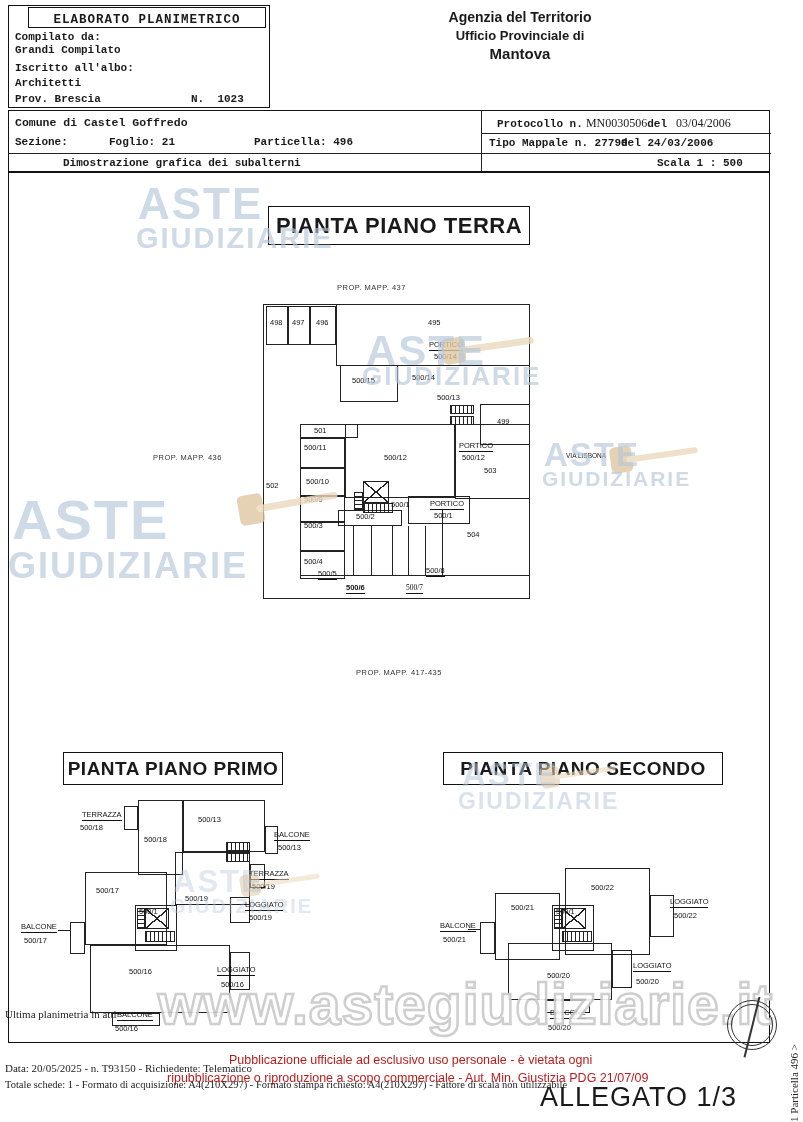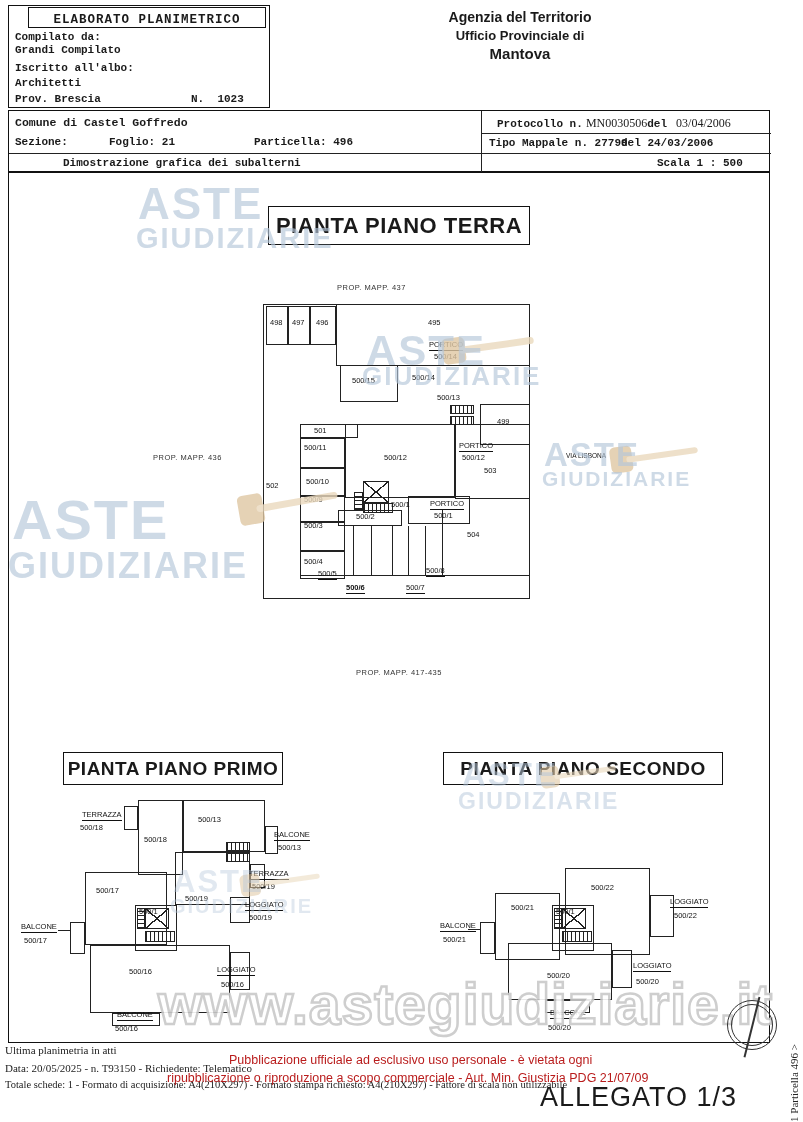--- a/index.html
+++ b/index.html
@@ -163,21 +163,21 @@
     <div class="lbl" style="left:304px;top:495px;">500/9</div>
     <div class="lbl" style="left:391px;top:500px;">500/1</div>
     <div class="lbl" style="left:356px;top:512px;">500/2</div>
     <div class="lbl ul" style="left:430px;top:499px;">PORTICO</div>
     <div class="lbl" style="left:434px;top:511px;">500/1</div>
     <div class="lbl" style="left:304px;top:521px;">500/3</div>
     <div class="lbl" style="left:467px;top:530px;">504</div>
     <div class="lbl" style="left:304px;top:549px;margin-top:8px;">500/4</div>
     <div class="lbl ul" style="left:318px;top:569px;">500/5</div>
     <div class="lbl ul" style="left:346px;top:583px;font-weight:bold;">500/6</div>
-    <div class="lbl ul" style="left:406px;top:583px;">500/7</div>
+    <div class="lbl ul" style="left:406px;top:583px;font-family:Liberation Serif, serif;">500/7</div>
     <div class="lbl ul" style="left:426px;top:566px;">500/8</div>
   </div>
 
   <div class="plan">
     <div class="room" style="left:183px;top:800px;width:82px;height:52px;"></div>
     <div class="room" style="left:138px;top:800px;width:45px;height:75px;"></div>
     <div class="room" style="left:124px;top:806px;width:14px;height:24px;"></div>
     <div class="room" style="left:265px;top:826px;width:13px;height:28px;"></div>
     <div class="hatch-h" style="left:226px;top:842px;width:24px;height:9px;"></div>
     <div class="hatch-h" style="left:226px;top:853px;width:24px;height:9px;"></div>
@@ -284,21 +284,21 @@
   <div class="wm" style="left:458px;top:790px;font-size:23px;opacity:.5;">GIUDIZIARIE</div>
 
   <div class="wm-url" style="left:158px;top:976px;font-size:57px;">www.astegiudiziarie.it</div>
 
   <div class="abs" style="left:726px;top:998px;width:54px;height:58px;z-index:6;">
     <div class="compass-circle" style="left:1px;top:2px;width:50px;height:50px;"></div>
     <div class="compass-circle" style="left:5px;top:6px;width:42px;height:42px;border-width:1px;"></div>
     <div class="needle" style="left:25px;top:-2px;width:1.5px;height:62px;transform:rotate(14deg);"></div>
   </div>
 
-  <div class="foot-serif" style="left:5px;top:1044px;">Ultima planimetria in atti</div>
+  <div class="foot-serif" style="left:5px;top:1008px;">Ultima planimetria in atti</div>
   <div class="foot-serif" style="left:5px;top:1062px;">Data: 20/05/2025 - n. T93150 - Richiedente: Telematico</div>
   <div class="foot-serif" style="left:5px;top:1079px;font-size:10.5px;">Totale schede: 1 - Formato di acquisizione: A4(210X297)  - Formato stampa richiesto: A4(210X297)  - Fattore di scala non utilizzabile</div>
   <div class="pub" style="left:229px;top:1053px;">Pubblicazione ufficiale ad esclusivo uso personale - è vietata ogni</div>
   <div class="pub" style="left:167px;top:1071px;">ripubblicazione o riproduzione a scopo commerciale - Aut. Min. Giustizia PDG 21/07/09</div>
   <div class="abs" style="left:540px;top:1082px;font-size:27px;letter-spacing:1px;z-index:7;">ALLEGATO 1/3</div>
 
   <div class="vtext">Elaborato Planimetrico - Catasto dei Fabbricati - Situazione al 20/05/2025 - Comune di CASTEL GOFFREDO(C118) - &lt; Foglio 21 Particella 496 &gt;</div>
 
 </div>
 

